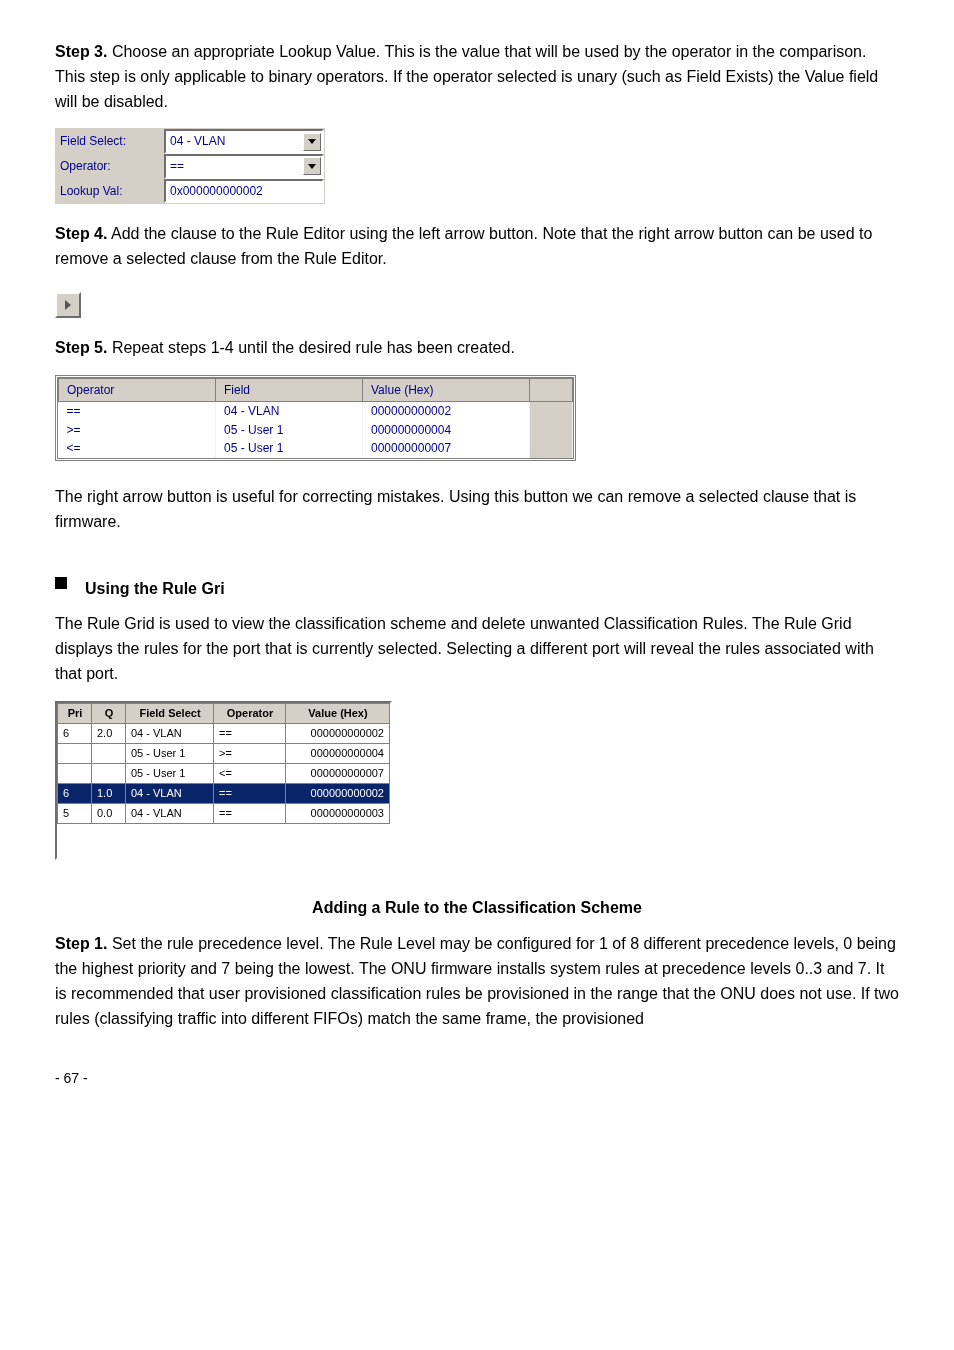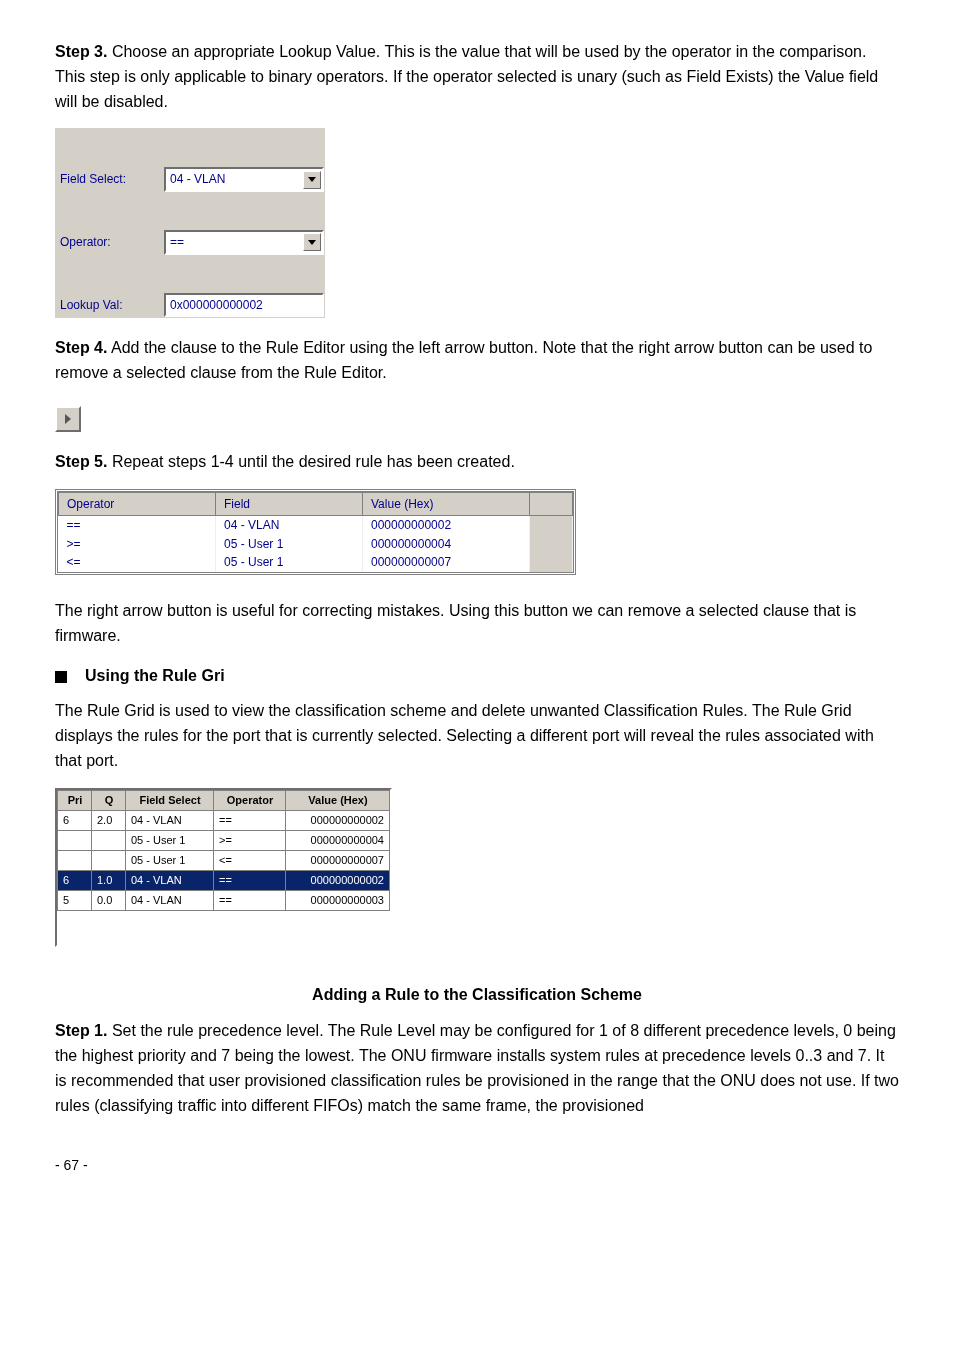--- a/index.html
+++ b/index.html
@@ -10,37 +10,36 @@
     margin: 0;
     padding: 40px 55px 20px 55px;
     line-height: 1.55;
     width: 954px;
     box-sizing: border-box;
   }
   p { margin: 0 0 14px 0; }
   .bold { font-weight: bold; }
   .section-head {
     display: flex;
-    align-items: center;
-    margin: 16px 0 10px 0;
+    margin: 43px 0 10px 0;
     font-weight: bold;
   }
   .sqmark {
     width: 12px; height: 12px; background: #000; display: inline-block;
     margin-right: 18px;
   }
 
   
   .form-img {
     background: #d4d0c8;
     display: inline-block;
     padding: 1px;
     margin-bottom: 18px;
   }
-  .form-row { display: flex; align-items: center; margin-top: 38px; }
+  .form-row { display: flex; align-items: center; }
   .form-lbl {
     width: 100px;
     font-size: 12px;
     padding: 3px 4px;
     color: #00008b;
   }
   .inset {
     background: #fff;
     border: 2px solid;
     border-color: #6e6e6e #fff #fff #6e6e6e;

